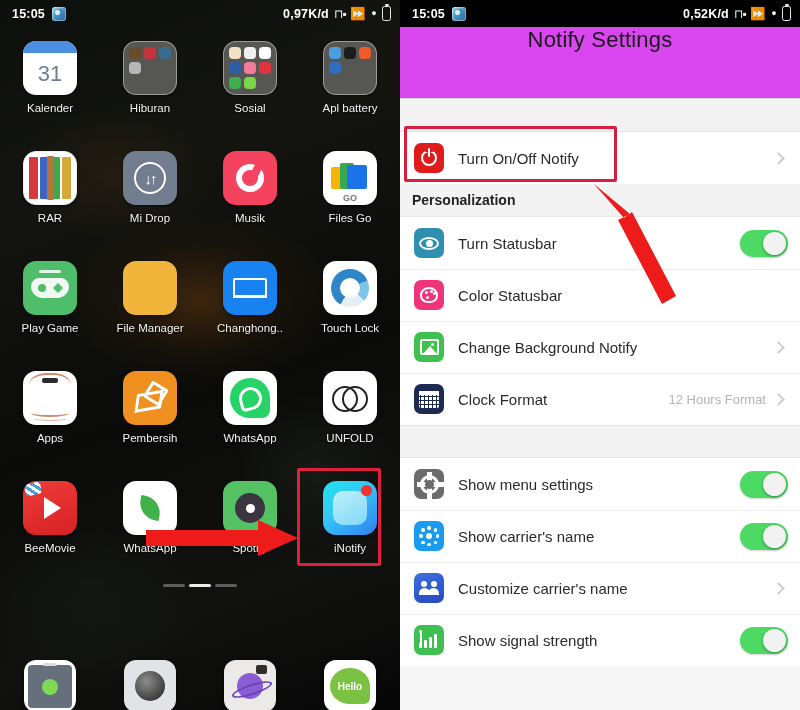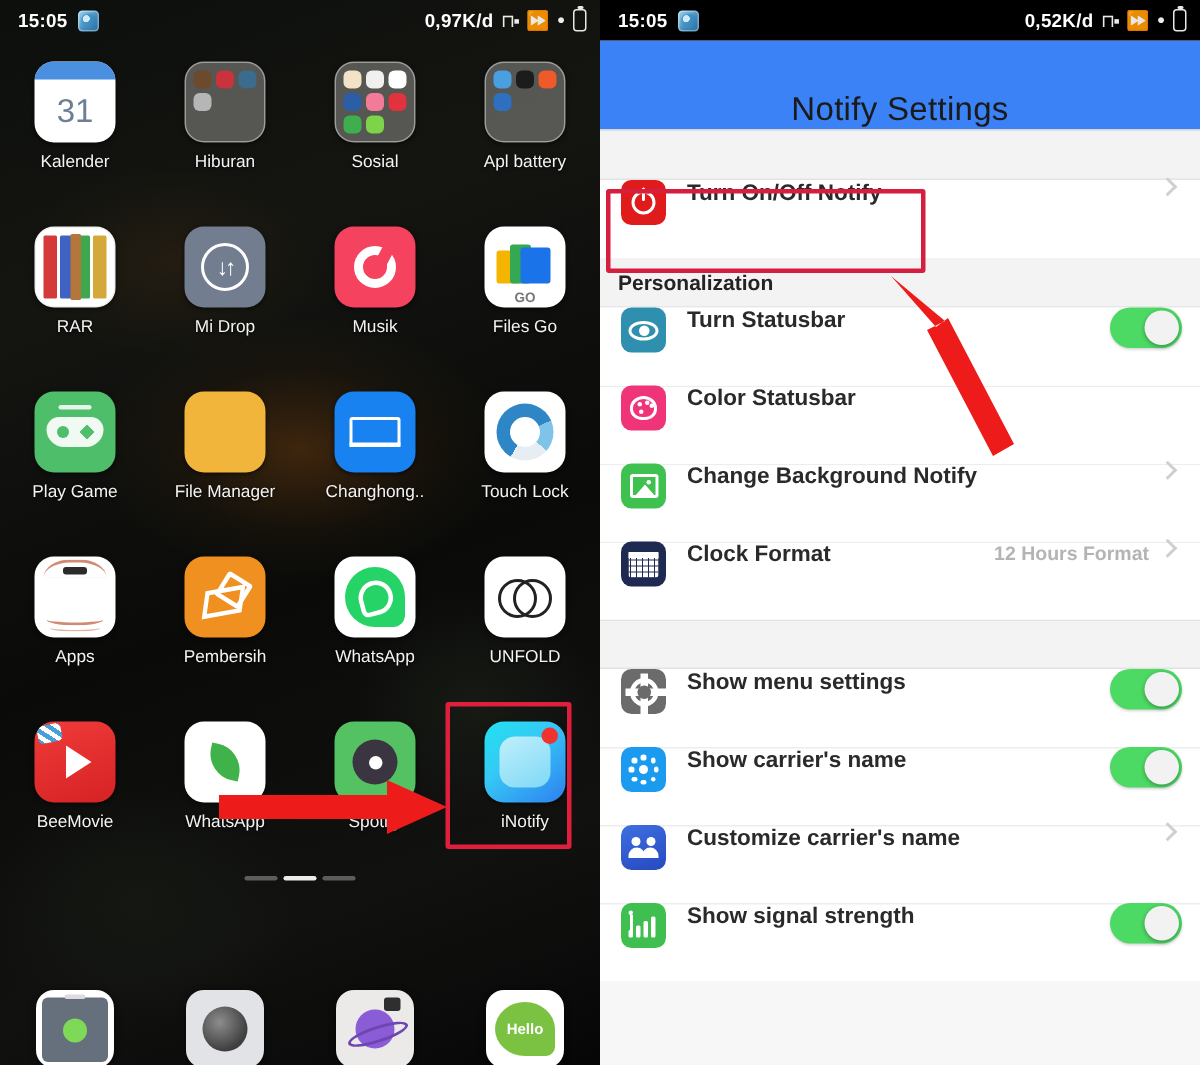--- a/index.html
+++ b/index.html
@@ -207,35 +207,34 @@
   .dic-msg .bub{width:40px;height:36px;background:#7cc242;border-radius:50% 50% 6px 50%;display:flex;align-items:center;justify-content:center;color:#fff;font-size:10px;font-weight:bold;}
 
   
   .phone-right {
     position: relative; width: 400px; height: 710px;
     background: #f7f7f7;
     overflow: hidden;
   }
   .sb-dark { background:#000; }
   .title-bar {
-    height: 60px; background:#3b82f6;
-    display:flex; align-items:flex-end; justify-content:center;
+    height: 72px; background:#d946ef;
+    display:flex; align-items:flex-start; justify-content:center;
     border-bottom: 1px solid #d7d7d7;
   }
   .title-bar .t { font-size: 22px; color:#1a1a1a; letter-spacing:.2px; }
 
   .gap { height: 33px; background:#f3f3f3; border-bottom:1px solid #e3e3e3;}
   .gap2 { height: 33px; background:#f3f3f3; border-top:1px solid #e3e3e3; border-bottom:1px solid #e3e3e3;}
 
   .listrow {
     position: relative;
     height: 52px; background:#fff;
-    display:flex; align-items:flex-start;
+    display:flex; align-items:center;
     padding: 0 12px 0 14px;
-    font-weight: bold;
   }
   .listrow + .listrow { box-shadow: inset 0 1px 0 #ededed; }
   .rowicon {
     width: 30px; height: 30px; border-radius: 7px; flex: 0 0 30px;
     position: relative; overflow:hidden; margin-right: 14px;
     display:flex; align-items:center; justify-content:center;
     color:#fff;
   }
   .rowlabel { font-size: 15px; color:#2a2a2a; flex:1; }
   .rowvalue { font-size: 13px; color:#b4b4b4; margin-right:8px; }

